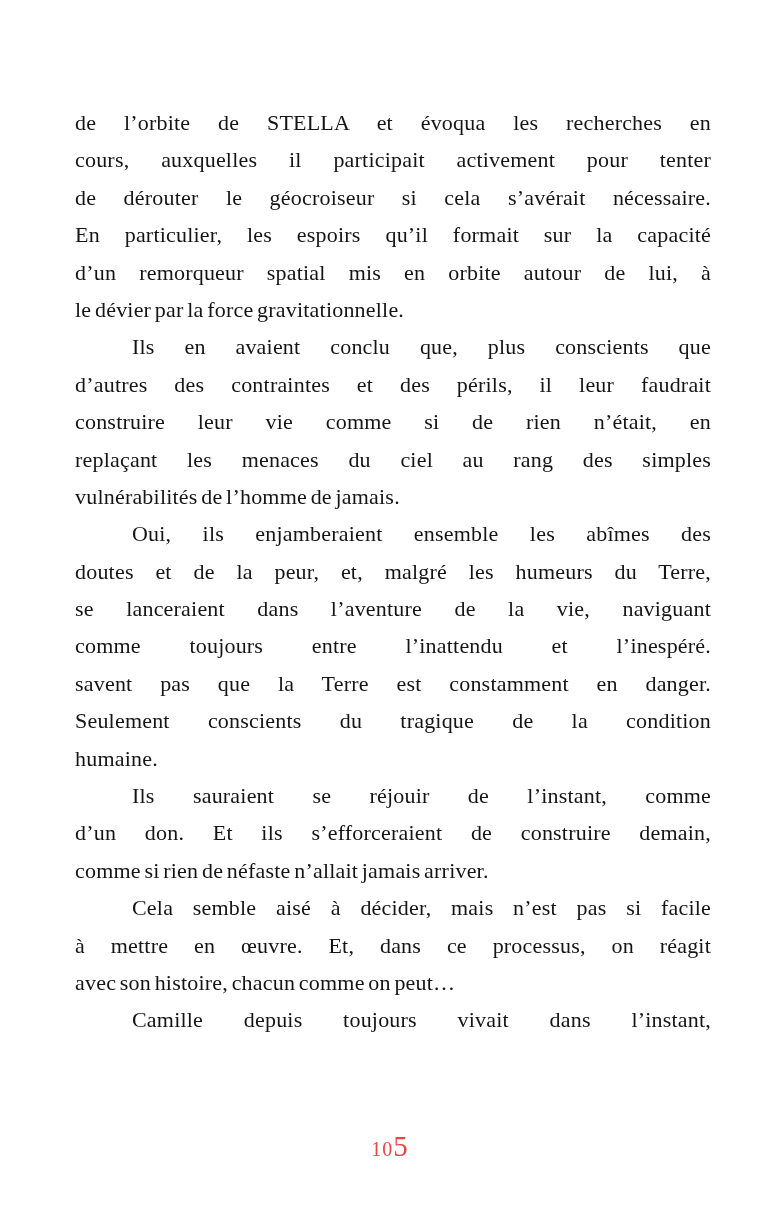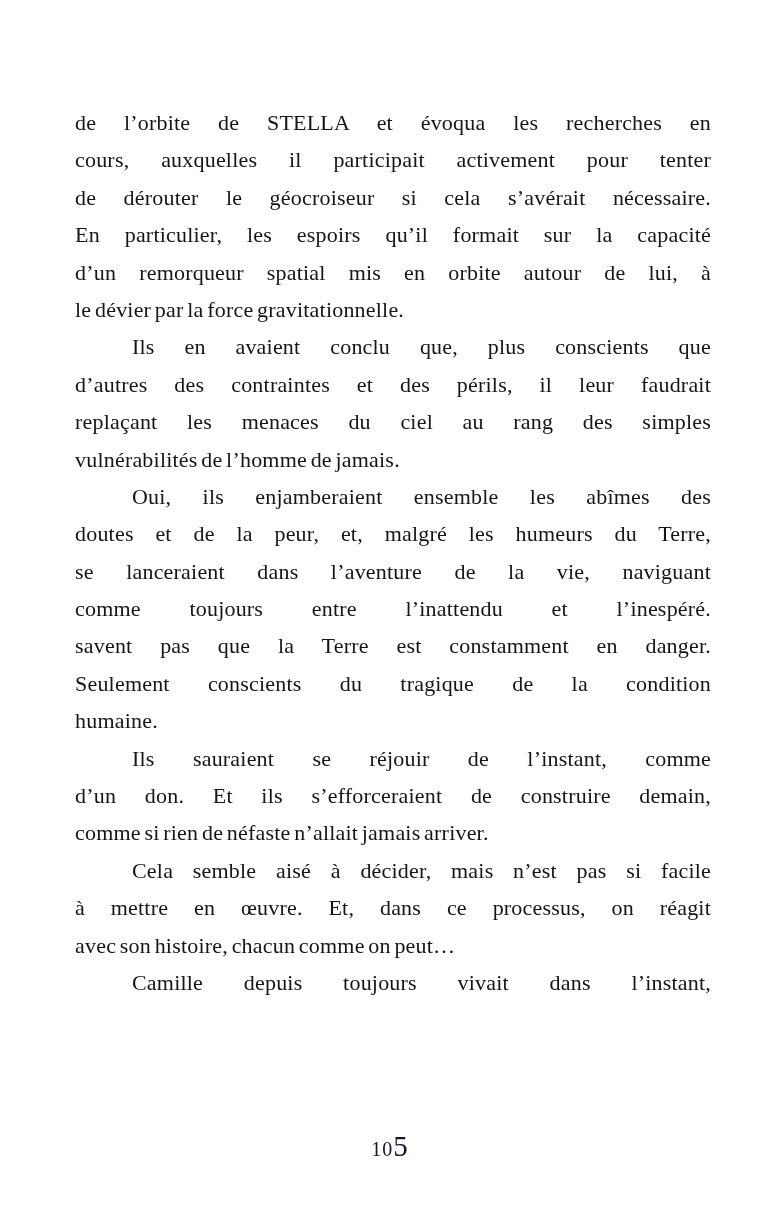--- a/index.html
+++ b/index.html
@@ -38,21 +38,21 @@
     text-align-last: left;
   }
   .line.indent { text-indent: 57px; }
   .folio {
     position: absolute;
     top: 1130px;
     left: 0;
     width: 100%;
     text-align: center;
     font-size: 26px;
-    color: #0f172a;
+    color: #ef4444;
     letter-spacing: 1px;
   }
   
   .folio .fig-small { font-size: 20px; }
   .folio .fig-tall  { font-size: 29px; }
 </style>
 </head>
 <body>
 
 <div class="book-page">
@@ -64,20 +64,21 @@
       <div class="line">cours, auxquelles il participait activement pour tenter</div>
       <div class="line">de dérouter le géocroiseur si cela s’avérait nécessaire.</div>
       <div class="line">En particulier, les espoirs qu’il formait sur la capacité</div>
       <div class="line">d’un remorqueur spatial mis en orbite autour de lui, à</div>
       <div class="line last">le dévier par la force gravitationnelle.</div>
     </div>
 
     <div class="paragraph">
       <div class="line indent">Ils en avaient conclu que, plus conscients que</div>
       <div class="line">d’autres des contraintes et des périls, il leur faudrait</div>
+      <div class="line">construire leur vie comme si de rien n’était, en</div>
       <div class="line">replaçant les menaces du ciel au rang des simples</div>
       <div class="line last">vulnérabilités de l’homme de jamais.</div>
     </div>
 
     <div class="paragraph">
       <div class="line indent">Oui, ils enjamberaient ensemble les abîmes des</div>
       <div class="line">doutes et de la peur, et, malgré les humeurs du Terre,</div>
       <div class="line">se lanceraient dans l’aventure de la vie, naviguant</div>
       <div class="line">comme toujours entre l’inattendu et l’inespéré.</div>
       <div class="line">savent pas que la Terre est constamment en danger.</div>

